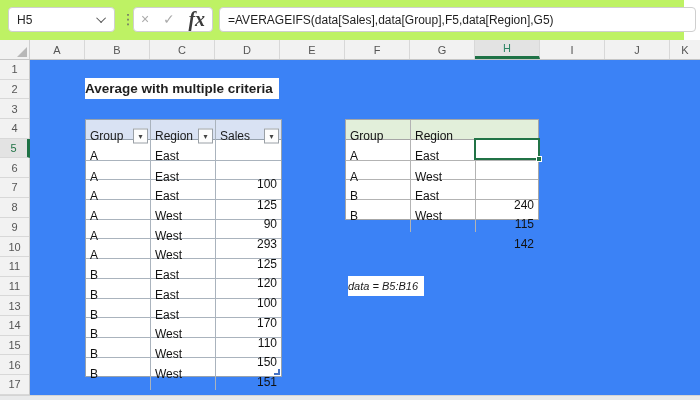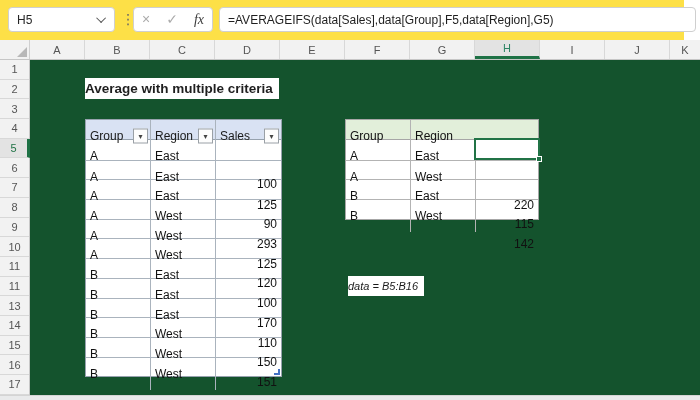--- a/index.html
+++ b/index.html
@@ -2,35 +2,35 @@
 <html><head>
 <meta charset="utf-8">
 <style>
   * { margin:0; padding:0; box-sizing:border-box; }
   html,body { width:700px; height:400px; overflow:hidden;
     font-family:"Liberation Sans", sans-serif; background:#fff; }
   .app { position:relative; width:700px; height:400px; background:#fff; }
 
   
   .formula-bar { position:absolute; top:0; left:0; width:684px; height:40px;
-    background:#fde047; display:flex; align-items:center; }
+    background:#bef264; display:flex; align-items:center; }
   .name-box { position:absolute; left:8px; top:7px; width:107px; height:25px;
     background:#fff; border:1px solid #cfcfcf; border-radius:4px;
     display:flex; align-items:center; padding:0 8px; font-size:12px; color:#252525; }
   .name-box .chev { margin-left:auto; width:7px; height:7px;
     border-left:1.4px solid #555; border-bottom:1.4px solid #555;
     transform:rotate(-45deg) translateY(-2px); }
   .fb-dots { position:absolute; left:121px; top:9px; color:#666; font-size:14px;
     letter-spacing:0; line-height:20px; }
   .fx-group { position:absolute; left:133px; top:7px; width:80px; height:25px;
     background:#fff; border:1px solid #cfcfcf; border-radius:4px;
     display:flex; align-items:center; justify-content:space-around; }
   .fxbtn { font-size:14px; color:#ababab; line-height:23px; cursor:default; }
   .fxbtn.fx { font-family:"Liberation Serif", serif; font-style:italic;
-    font-size:14px; color:#3c3c3c; font-weight:normal; }
+    font-size:20px; color:#3c3c3c; font-weight:bold; }
   .formula-input { position:absolute; left:219px; top:7px; width:477px; height:25px;
     background:#fff; border:1px solid #cfcfcf; border-radius:4px;
     display:flex; align-items:center; padding:0 8px; font-size:12px; color:#1f1f1f;
     white-space:nowrap; overflow:hidden; }
 
   
   .col-headers { position:absolute; top:40px; left:0; width:700px; height:20px;
     display:flex; background:#f2f2f2; border-bottom:1px solid #c6c6c6; }
   .corner { width:30px; height:100%; position:relative;
     border-right:1px solid #d0d0d0; background:#f2f2f2; }
@@ -44,21 +44,21 @@
 
   
   .grid { position:absolute; top:60px; left:0; width:700px; height:335px; }
   .row-headers { position:absolute; left:0; top:0; width:30px; height:335px;
     background:#f2f2f2; border-right:1px solid #c8c8c8; }
   .rowh { height:19.7px; font-size:11px; color:#555; display:flex;
     align-items:center; justify-content:center; border-bottom:1px solid #d8d8d8; }
   .rowh.sel { background:#e3e3e3; color:#217346; border-right:3px solid #1e7145;
     margin-right:-1px; }
   .sheet { position:absolute; left:30px; top:0; width:670px; height:335px;
-    background:#14532d; }
+    background:#3b82f6; }
 
   .sheet-title { position:absolute; left:55px; top:18px; height:21px;
     line-height:21px; font-size:13.5px; font-weight:bold; color:#1f1f1f;
     background:#fff; padding-right:6px; }
   .sheet-note { position:absolute; left:318px; top:216px; height:20px;
     line-height:20px; font-size:11px; font-style:italic; color:#1a1a1a;
     background:#fff; padding-right:6px; }
 
   
   .t1 { position:absolute; left:55px; top:59px; width:197px;
@@ -244,21 +244,21 @@
           <div class="tc c1">Group</div>
           <div class="tc c2">Region</div>
         </div>
         <div class="trow">
             <div class="tc c1">A</div>
             <div class="tc c2">East</div>
           </div>
         <div class="trow">
             <div class="tc c1">A</div>
             <div class="tc c2">West</div>
-            <div class="tc c3 num">220</div>
+            <div class="tc c3 num">240</div>
           </div>
         <div class="trow">
             <div class="tc c1">B</div>
             <div class="tc c2">East</div>
             <div class="tc c3 num">115</div>
           </div>
         <div class="trow">
             <div class="tc c1">B</div>
             <div class="tc c2">West</div>
             <div class="tc c3 num">142</div>

